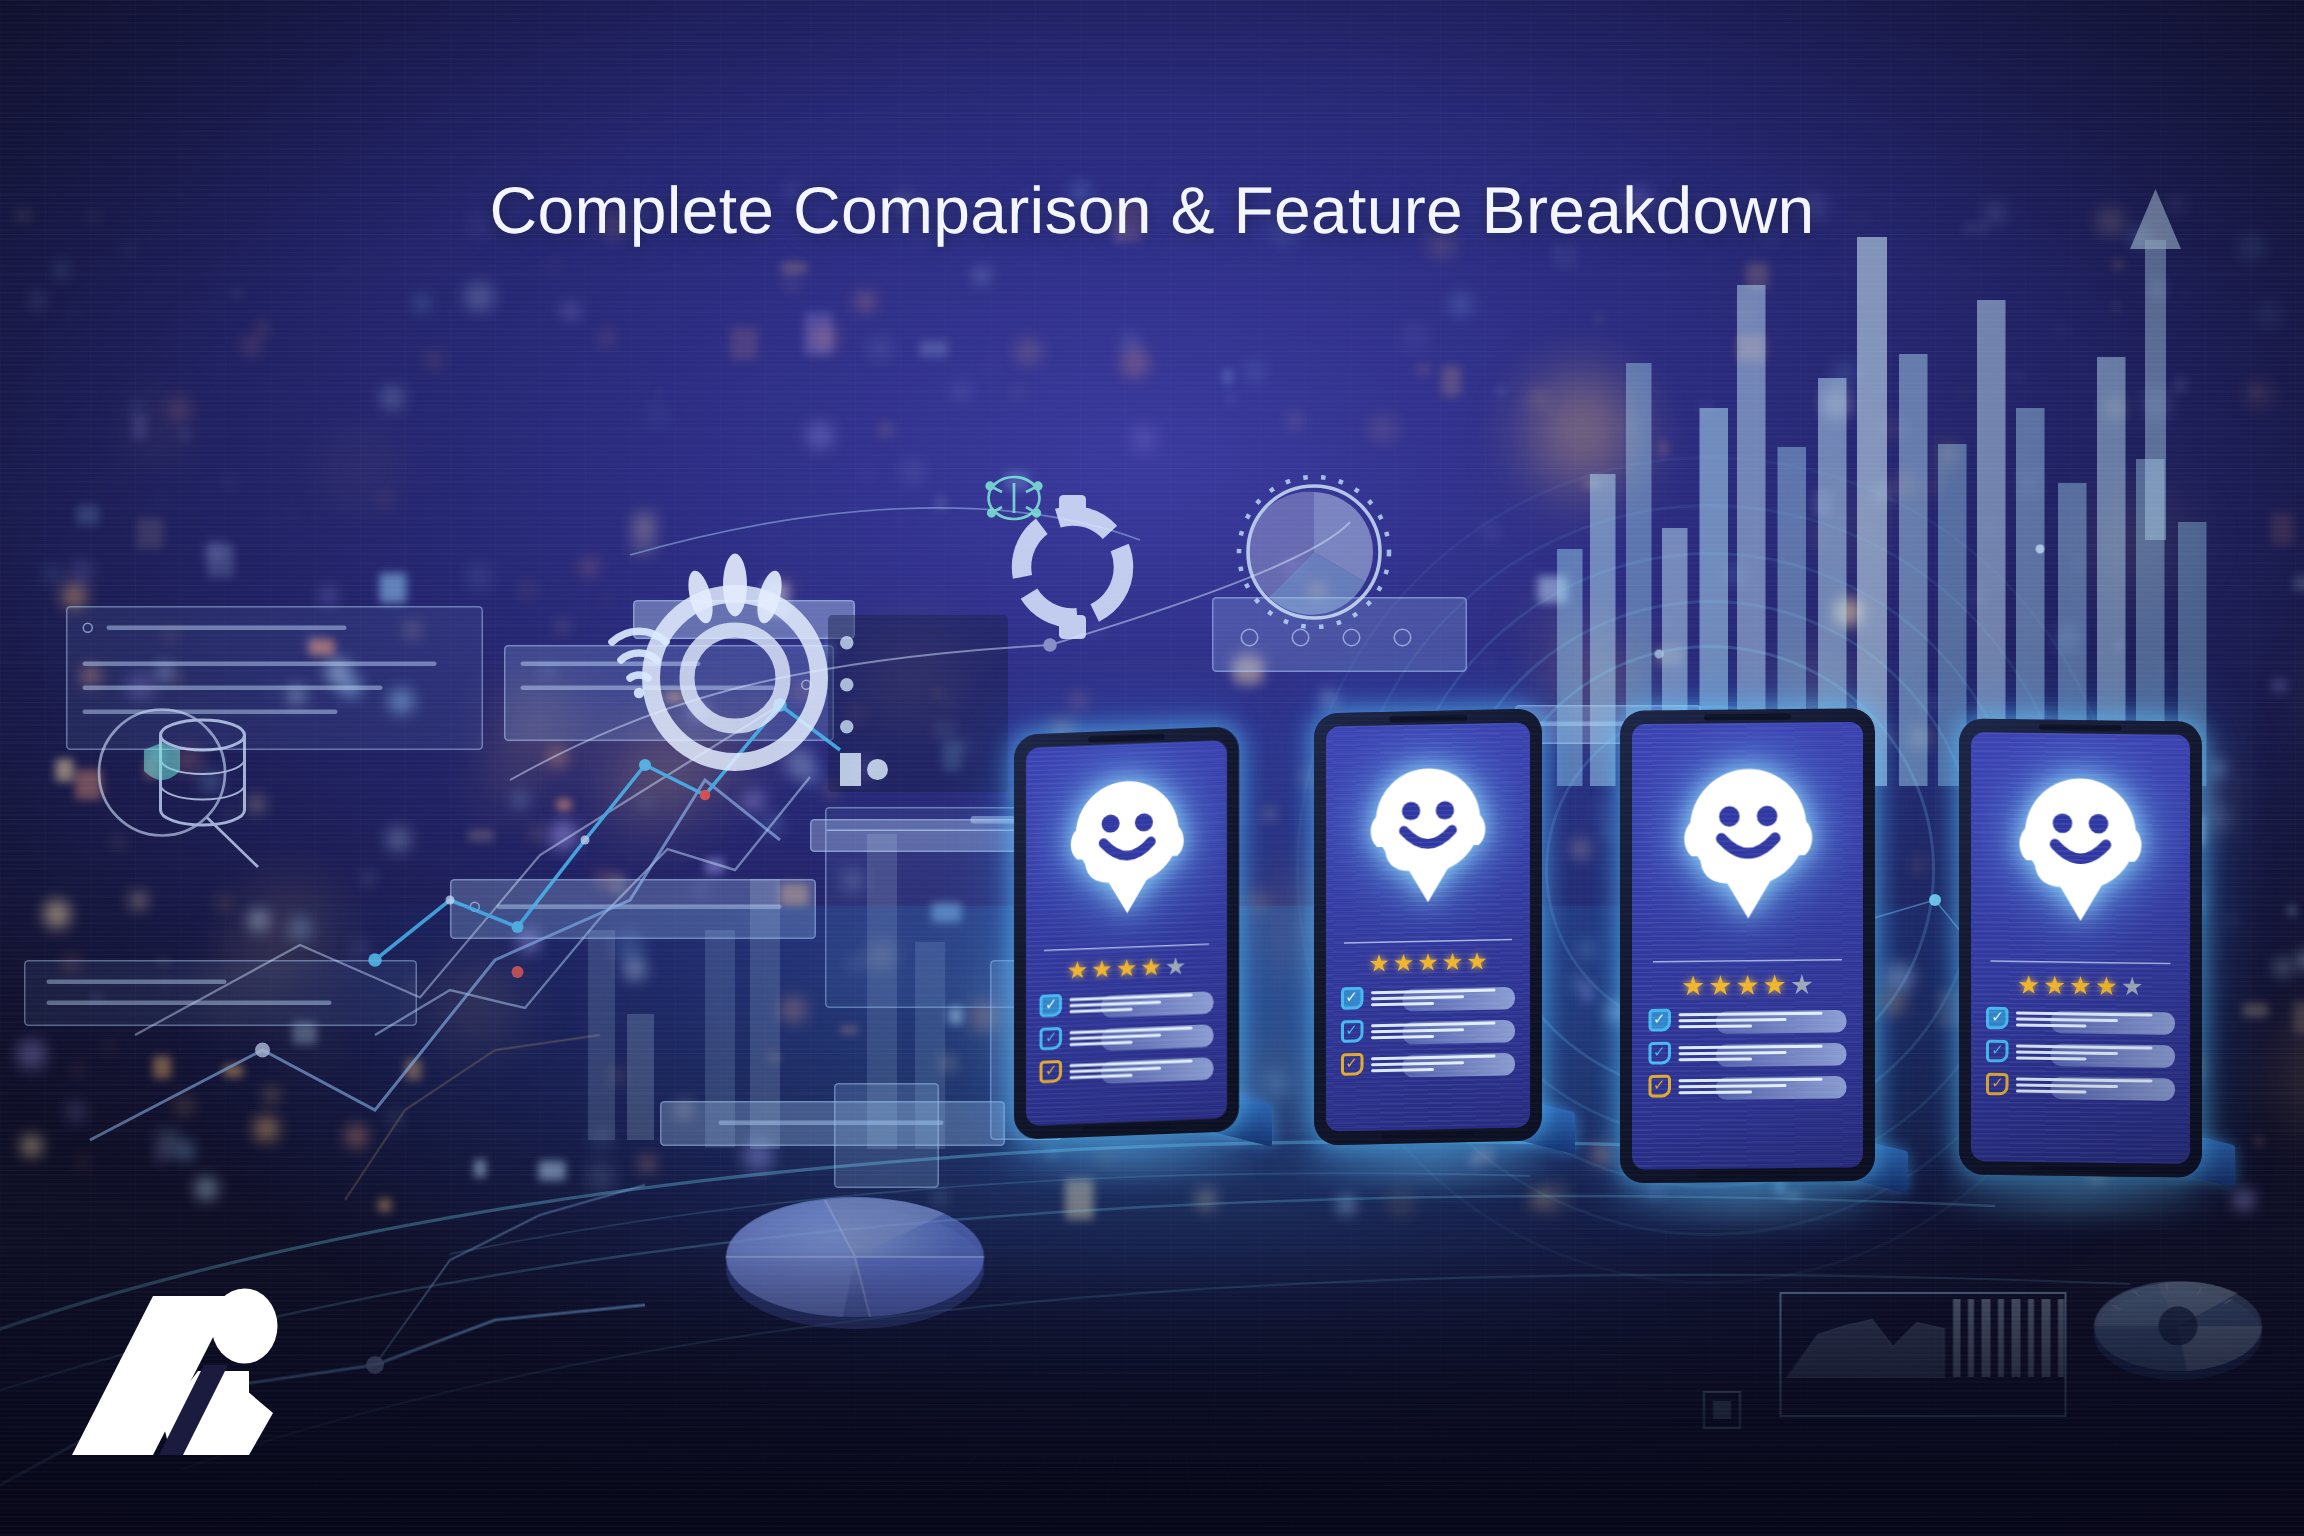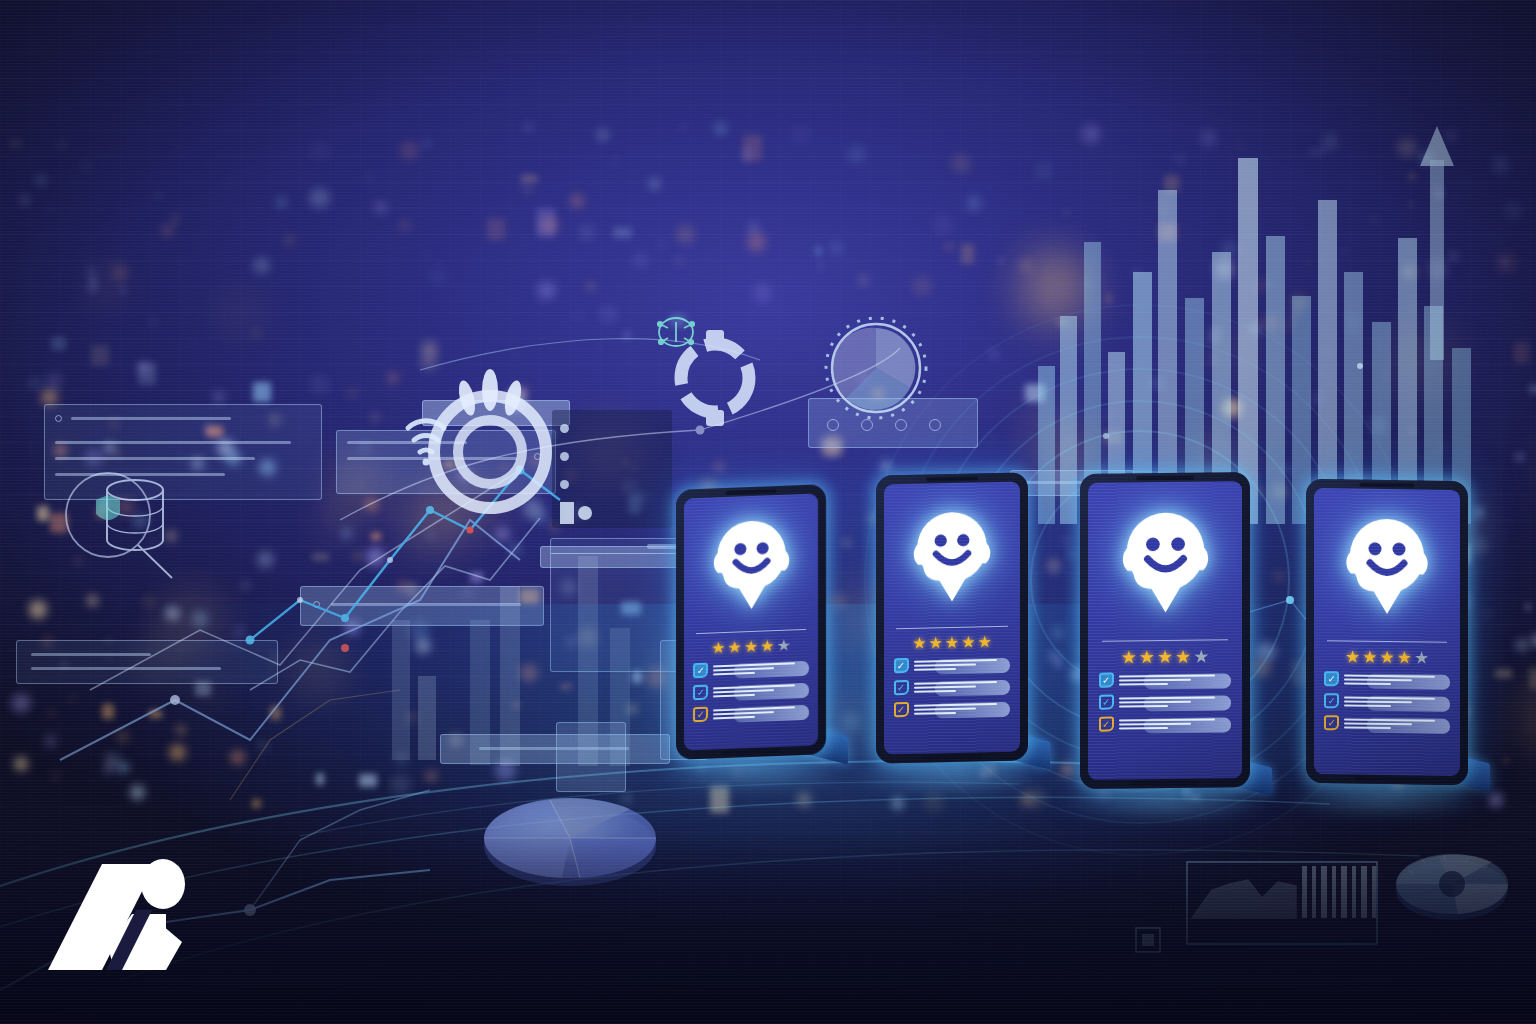--- a/index.html
+++ b/index.html
@@ -1065,20 +1065,21 @@
           </div>
         </div>
       </div>
     </div>
 
   <div class="bg-darkfloor"></div>
   <div class="bg-vignette"></div>
   <div class="scan"></div>
 
   <div class="titleblock">
+    <div class="t2">Complete Comparison &amp; Feature Breakdown</div>
   </div>
 
   <div class="logo">
     <svg viewBox="0 0 150 118" width="150" height="118">
       <polygon points="4,112 58,112 112,6 58,6" fill="#ffffff"></polygon>
       <ellipse cx="119" cy="26" rx="22" ry="25" fill="#ffffff"></ellipse>
       <polygon points="88,56 122,56 122,112 70,112 64,88" fill="#ffffff"></polygon>
       <polygon points="105,56 138,84 122,112 96,112" fill="#ffffff"></polygon>
       <polygon points="92,52 108,52 78,112 62,112" fill="#1a1b3f"></polygon>
     </svg>

